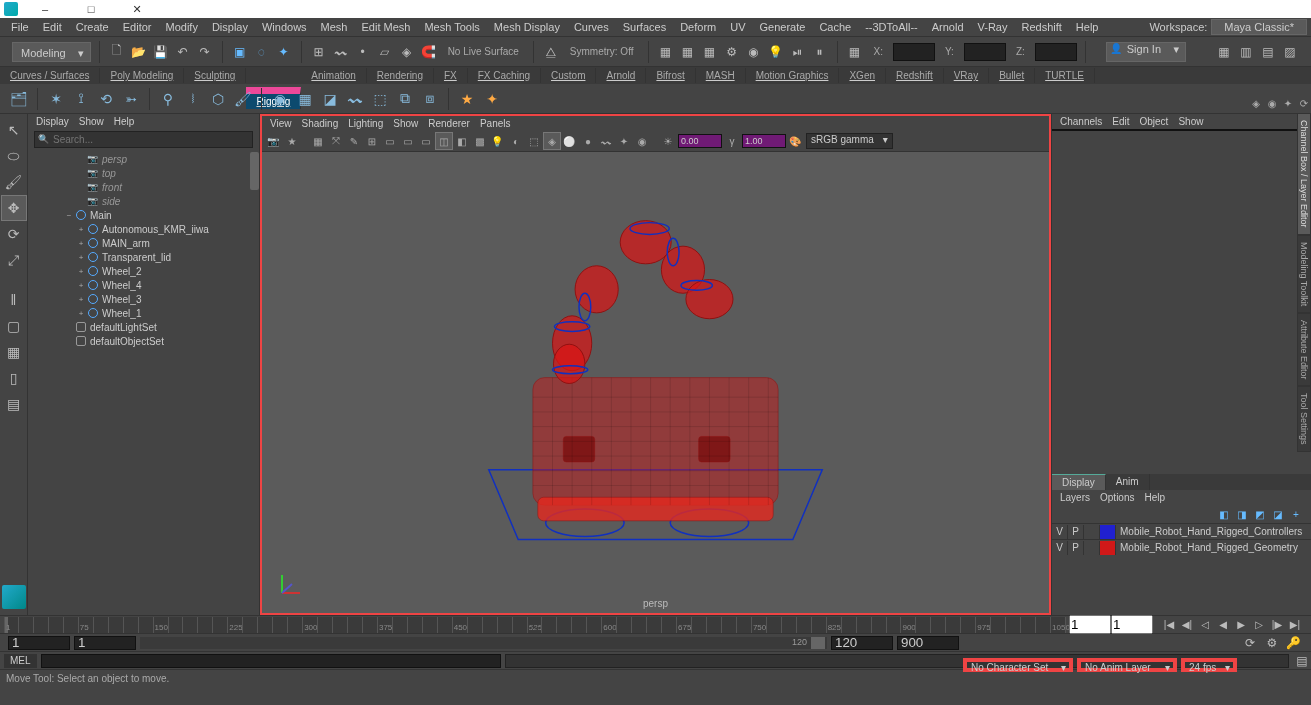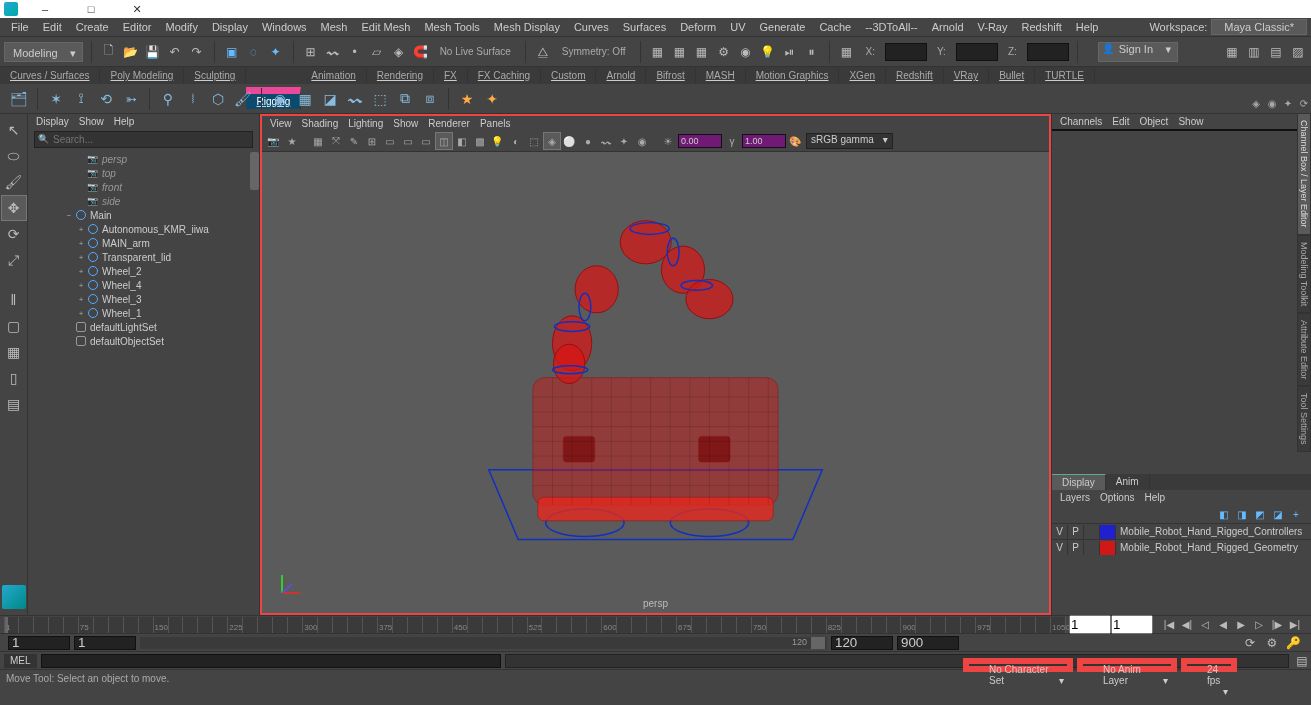--- a/index.html
+++ b/index.html
@@ -12,21 +12,21 @@
 .titlebar .winbtn { width:46px; height:18px; text-align:center; line-height:18px; color:#333; }
 
 
 .menubar { height:19px; background:#444; display:flex; align-items:center; padding:0 4px; border-bottom:1px solid #333; }
 .menubar .m { padding:0 7px; }
 .menubar .spacer { flex:1; }
 .menubar .ws-label { margin-right:4px; }
 .menubar .ws-sel { background:#5a5a5a; padding:1px 12px; border:1px solid #666; }
 
 
-.toprow { height:30px; background:#444; display:flex; align-items:center; padding:0 4px; gap:4px; border-bottom:1px solid #333; }
+.toprow { height:30px; background:#444; display:flex; align-items:center; padding:0 12px; gap:4px; border-bottom:1px solid #333; }
 .mode-sel { background:#5a5a5a; height:20px; line-height:20px; padding:0 24px 0 8px; position:relative; border:1px solid #666; }
 .mode-sel::after { content:"▾"; position:absolute; right:6px; }
 .sep { width:1px; height:22px; background:#333; margin:0 4px; }
 .ibtn { width:18px; height:18px; display:flex; align-items:center; justify-content:center; font-size:12px; color:#bbb; }
 .ibtn.blue { color:#6bf; }
 .stat-label { font-size:10px; color:#aaa; margin:0 6px; }
 .field { background:#222; height:18px; width:42px; border:1px solid #111; color:#ccc; font-size:10px; padding:0 3px; }
 .signin { background:#5a5a5a; height:20px; padding:0 24px 0 20px; position:relative; border:1px solid #666; margin-left:12px; }
 .signin::after { content:"▾"; position:absolute; right:6px; }
 .signin::before { content:"👤"; position:absolute; left:4px; font-size:10px; }
@@ -110,21 +110,21 @@
 .timesl .track .tick span { position:absolute; bottom:1px; left:2px; font-size:8px; color:#888; }
 .timesl .track .cursor { position:absolute; left:0; top:0; height:100%; width:4px; background:#666; }
 .timesl .playbtns { display:flex; gap:2px; padding:0 8px; }
 .timesl .playbtns .pb { width:16px; height:14px; display:flex; align-items:center; justify-content:center; font-size:10px; color:#bbb; }
 
 .rangesl { height:18px; background:#444; display:flex; align-items:center; gap:4px; padding:0 8px; border-top:1px solid #333; font-size:10px; }
 .rangesl .rfield { background:#222; width:62px; height:14px; border:1px solid #111; color:#ccc; padding:0 3px; }
 .rangesl .rtrack { flex:1; height:12px; background:#3a3a3a; position:relative; }
 .rangesl .rtrack .knob { position:absolute; right:2px; top:0; width:14px; height:12px; background:#666; }
 .rangesl .rtrack .klabel { position:absolute; right:20px; top:0; font-size:9px; color:#999; }
-.rangesl .rsel { background:#333; height:14px; padding:0 14px 0 20px; position:relative; border:6px solid #ef4444;margin-top:44px; }
+.rangesl .rsel { background:#333; height:14px; padding:0 14px 0 4px; position:relative; border:4px solid #ef4444;margin-top:44px; }
 .rangesl .rsel::after { content:"▾"; position:absolute; right:3px; }
 
 .cmdline { height:18px; background:#444; display:flex; align-items:center; border-top:1px solid #333; }
 .cmdline .lang { background:#333; padding:0 6px; height:14px; line-height:14px; margin:0 4px; font-size:10px;text-align:right; }
 .cmdline .cin { background:#222; flex:0 0 460px; height:14px; border:1px solid #111; margin-right:4px; }
 .cmdline .cout { background:#333; flex:1; height:14px; border:1px solid #222; margin-right:4px; }
 
 .helpline { height:18px; background:#444; display:flex; align-items:center; padding:0 6px; border-top:1px solid #333; font-size:10px; color:#aaa; }
 </style>
 </head>

